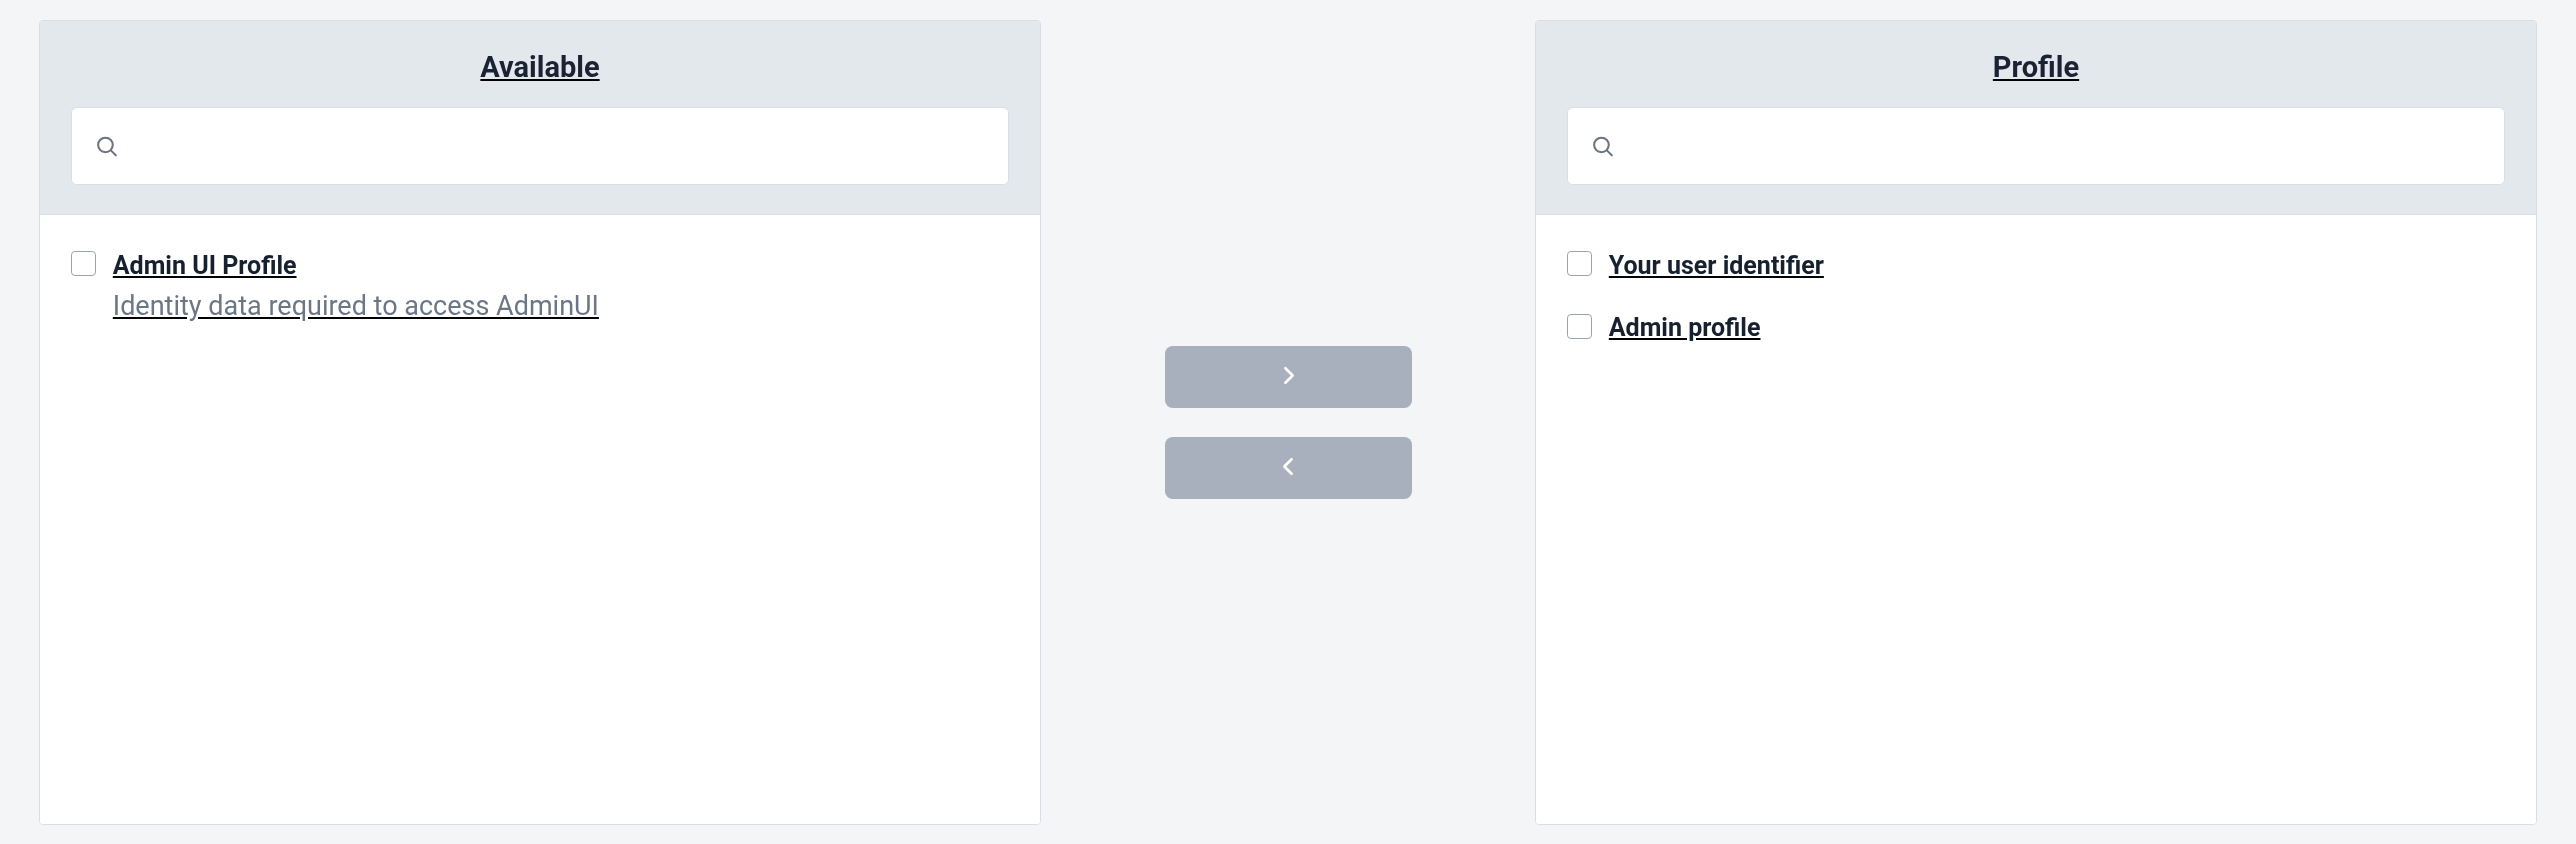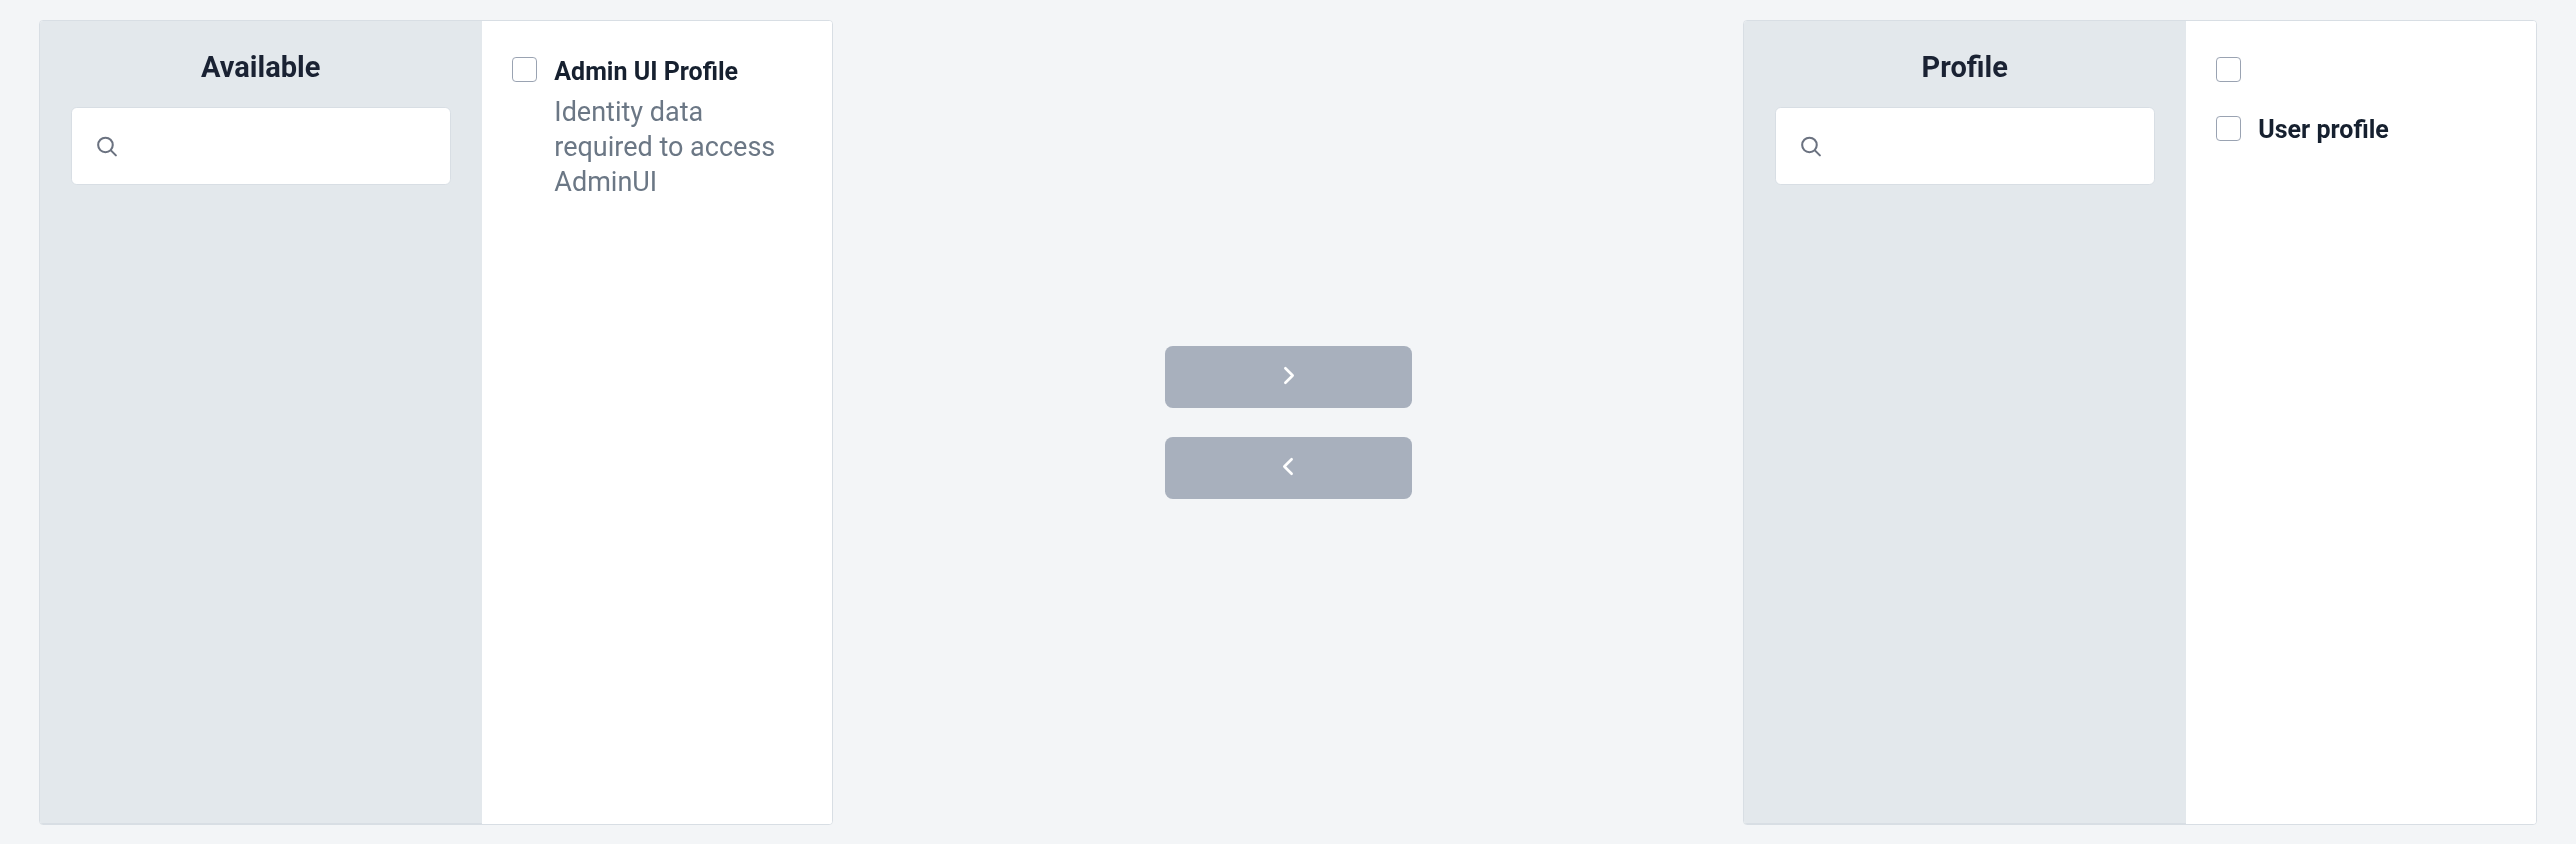--- a/index.html
+++ b/index.html
@@ -15,27 +15,28 @@
       height: 844px;
     }
     .container {
       display: flex;
       align-items: stretch;
       height: 100%;
       gap: 0;
     }
     .panel {
       flex: 0 0 auto;
-      width: 794px;
+      width: 1002px;
       background: #fff;
       border: 1px solid #d8dee4;
       border-radius: 3.9px;
       display: flex;
-      flex-direction: row;
+      flex-direction: column;
       overflow: hidden;
+      text-decoration: underline;
     }
     .panel-left {
       margin-left: 19.5px;
     }
     .panel-right {
       margin-right: 19.5px;
     }
     .panel-header {
       background: #e3e8ec;
       padding: 29px 31px;
@@ -192,24 +193,27 @@
             <circle cx="11" cy="11" r="7"></circle>
             <line x1="21" y1="21" x2="16.2" y2="16.2"></line>
           </svg>
         </span>
         <input class="search-input" type="text" placeholder="" style="">
       </div>
     </div>
     <div class="panel-body">
       <div class="list-item">
         <div class="checkbox"></div>
+        <div class="item-text">
+          <div class="item-title">Your user identifier</div>
+        </div>
       </div>
       <div class="list-item">
         <div class="checkbox"></div>
         <div class="item-text">
-          <div class="item-title">User profile</div>
+          <div class="item-title">Admin profile</div>
         </div>
       </div>
     </div>
   </div>
 
 </div>
 
 
 </body></html>

